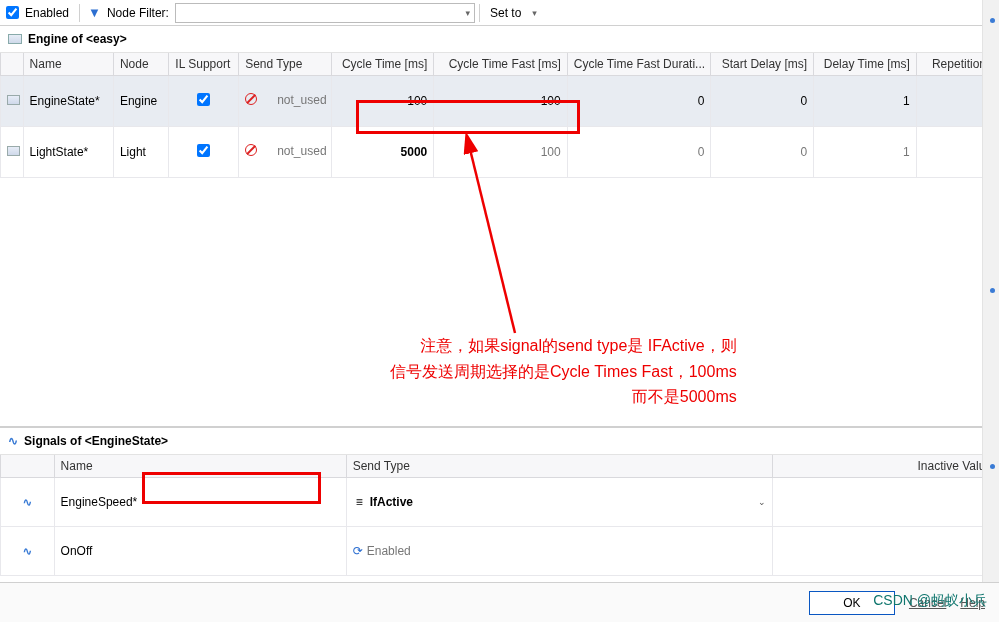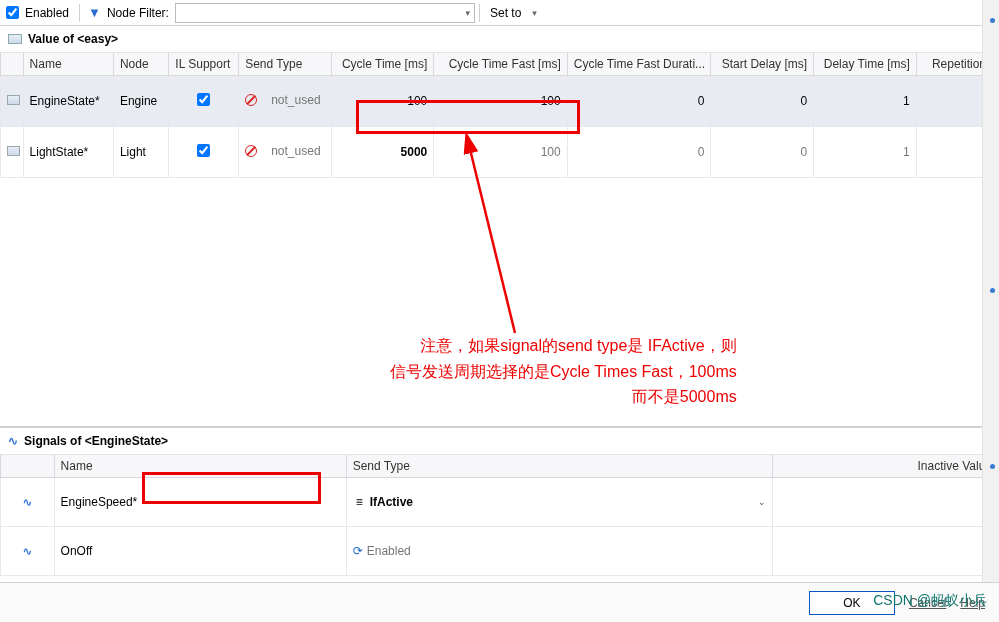--- a/index.html
+++ b/index.html
@@ -17,21 +17,21 @@
 
 .section-header { display: flex; align-items: center; gap: 6px; padding: 6px 8px; font-weight: bold; border-bottom: 1px solid #e3e3e3; }
 
 .grid { width: 100%; border-collapse: collapse; table-layout: fixed; }
 .grid th { background: #f7f7f9; border: 1px solid #d9d9dd; border-top: none; font-weight: normal; text-align: left; padding: 3px 6px; color: #333; height: 22px; white-space: nowrap; overflow: hidden; }
 .grid td { border: 1px solid #e8e8ec; padding: 17px 6px; height: 22px; white-space: nowrap; overflow: hidden; }
 .grid .num { text-align: right; }
 .grid tr.sel td { background: #e8ecf2; }
 .rowicon { width: 18px; text-align: center; padding: 0; }
 .chk { text-align: center; }
-.notallowed { display: inline-flex; align-items: center; gap: 14px; }
+.notallowed { display: inline-flex; gap: 20px; }
 .notallowed .circ { width: 12px; height: 12px; border: 1.5px solid #d22; border-radius: 50%; position: relative; }
 .notallowed .circ::after { content: ""; position: absolute; width: 12px; height: 1.5px; background: #d22; top: 4px; left: -1px; transform: rotate(-45deg); }
 .grayish { color: #777; }
 .bold { font-weight: bold; }
 
 .frames-area { height: 401px; position: relative; border-bottom: 1px solid #d0d0d0; display: flex; flex-direction: column; }
 .frames-body { flex: 1; position: relative; overflow: hidden; }
 .annotation { position: absolute; left: 390px; top: 280px; color: #e00; font-size: 16px; line-height: 1.6; font-family: "Microsoft YaHei", Arial, sans-serif; text-align: right; }
 .redbox1 { position: absolute; border: 3px solid #e00; pointer-events: none; }
 .arrow { position: absolute; pointer-events: none; }
@@ -74,21 +74,21 @@
   <span class="sep2"></span>
   <div class="setto">
     <span>Set to</span>
     <span class="chev">▾</span>
   </div>
 </div>
 
 <div class="frames-area">
   <div class="section-header">
     <span class="envelope"></span>
-    <span><span>Value of </span><span>&lt;easy&gt;</span></span>
+    <span><span>Engine of </span><span>&lt;easy&gt;</span></span>
   </div>
   <div class="frames-body">
     <table class="grid">
       <colgroup>
         <col style="width:22px">
           <col style="width:88px">
           <col style="width:54px">
           <col style="width:68px">
           <col style="width:90px">
           <col style="width:100px">

